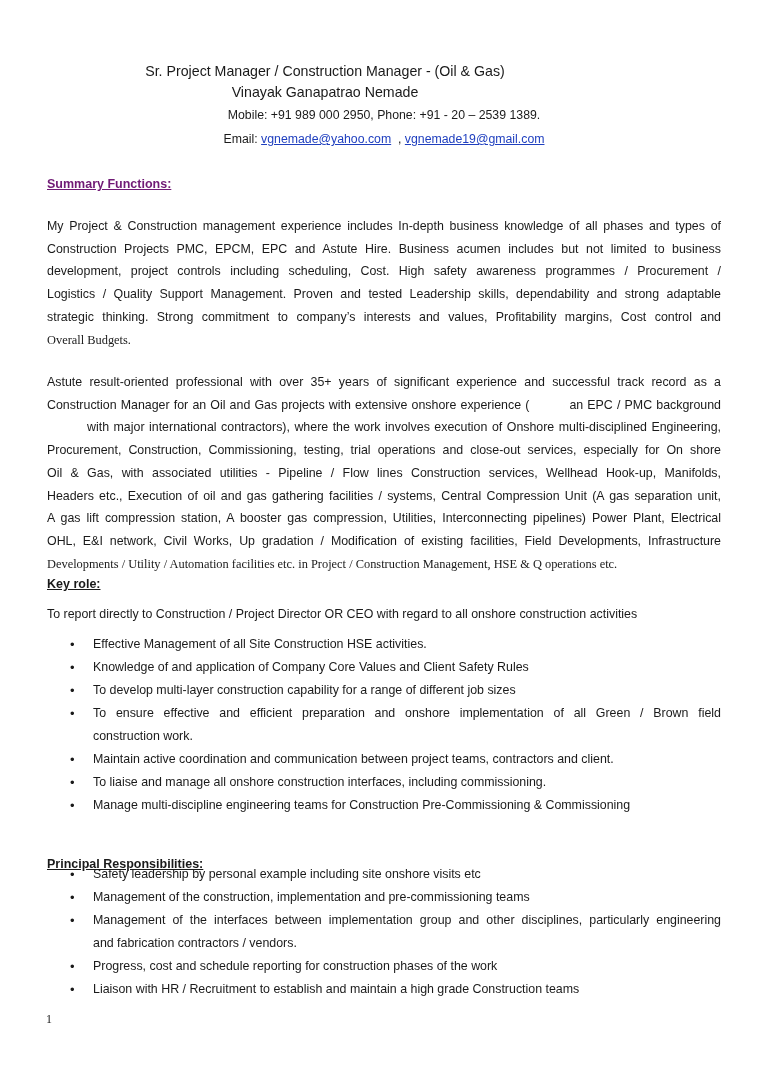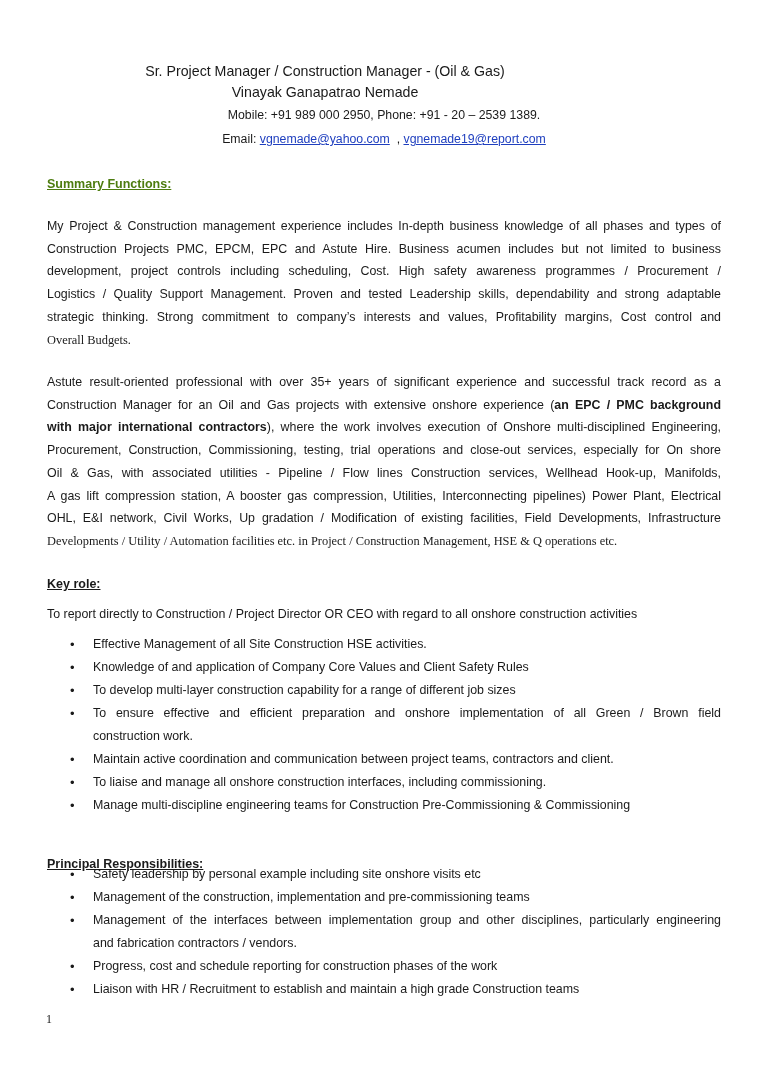--- a/index.html
+++ b/index.html
@@ -3,62 +3,63 @@
 <meta charset="utf-8">
 <style>
   html, body { margin:0; padding:0; background:#ffffff; }
   body { width:768px; height:1087px; position:relative; overflow:hidden;
          font-family:"Liberation Sans", sans-serif; color:#1a1a1a; }
   .page { position:absolute; left:0; top:0; width:768px; height:1087px; }
   .hdr { position:absolute; left:0; width:650px; text-align:center; font-size:14.2px; }
   .hdr-small { position:absolute; left:0; width:768px; text-align:center; font-size:12.3px; }
   a.lnk { color:#1f3fbf; text-decoration:underline; }
   .heading { position:absolute; left:47px; font-size:12.5px; font-weight:bold; text-decoration:underline; }
-  .red { color:#4d7c0f; }
+  .red { color:#701a75; }
   .para { position:absolute; left:47px; width:674px; font-size:12.4px; line-height:22.7px;
           text-align:justify; text-align-last:left; }
   .para .ln { display:block; text-align:justify; text-align-last:justify; white-space:nowrap; }
   .para .ln.last { text-align-last:left;font-family:Liberation Serif, serif; }
   .plain { position:absolute; left:47px; font-size:12.4px; white-space:nowrap; }
   .bl { position:absolute; left:0; width:768px; font-size:12.4px; }
   .bl .dot { position:absolute; left:70px; font-size:13px; }
   .bl .txt { position:absolute; left:93px; width:628px; white-space:nowrap; }
   .bl .txt.j { text-align:justify; text-align-last:justify; }
   .pnum { position:absolute; left:46px; top:1012px; font-family:"Liberation Serif", serif; font-size:12px; }
-  b.bb { font-weight:bold; }
+  b.bb { font-weight:normal;padding-left:40px; }
 </style>
 </head>
 <body>
 
 <div class="page">
 
   <div class="hdr" style="top:63px;">Sr. Project Manager / Construction Manager - (Oil &amp; Gas)</div>
   <div class="hdr" style="top:84px;">Vinayak Ganapatrao Nemade</div>
   <div class="hdr-small" style="top:108px;">Mobile: +91 989 000 2950, Phone: +91 - 20 – 2539 1389.</div>
   <div class="hdr-small" style="top:132px;">
-    <span>Email: </span><a class="lnk">vgnemade@yahoo.com</a><span style="white-space:pre;">  , </span><a class="lnk">vgnemade19@report.com</a>
+    <span>Email: </span><a class="lnk">vgnemade@yahoo.com</a><span style="white-space:pre;">  , </span><a class="lnk">vgnemade19@gmail.com</a>
   </div>
 
   <div class="heading red" style="top:177px;">Summary Functions:</div>
 
   <div class="para" style="top:215px;">
     <span class="ln">My Project &amp; Construction management experience includes In-depth business knowledge of all phases and types of</span>
     <span class="ln">Construction Projects PMC, EPCM, EPC and Astute Hire. Business acumen includes but not limited to business</span>
     <span class="ln">development, project controls including scheduling, Cost. High safety awareness programmes / Procurement /</span>
     <span class="ln">Logistics / Quality Support Management. Proven and tested Leadership skills, dependability and strong adaptable</span>
     <span class="ln">strategic thinking. Strong commitment to company’s interests and values, Profitability margins, Cost control and</span>
     <span class="ln last">Overall Budgets.</span>
   </div>
 
   <div class="para" style="top:371px;">
     <span class="ln">Astute result-oriented professional with over 35+ years of significant experience and successful track record as a</span>
     <span class="ln"><span>Construction Manager for an Oil and Gas projects with extensive onshore experience (</span><b class="bb">an EPC / PMC background</b></span>
     <span class="ln"><b class="bb">with major international contractors</b><span>), where the work involves execution of Onshore multi-disciplined Engineering,</span></span>
     <span class="ln">Procurement, Construction,  Commissioning, testing, trial operations and close-out services, especially for On shore</span>
     <span class="ln">Oil &amp; Gas, with associated utilities - Pipeline / Flow lines Construction services, Wellhead Hook-up, Manifolds,</span>
+    <span class="ln">Headers etc., Execution of oil and gas gathering facilities / systems, Central Compression Unit (A gas separation unit,</span>
     <span class="ln">A gas lift compression station, A booster gas compression, Utilities, Interconnecting pipelines) Power Plant, Electrical</span>
     <span class="ln">OHL, E&amp;I network, Civil Works, Up gradation / Modification of existing facilities, Field Developments, Infrastructure</span>
     <span class="ln last">Developments  / Utility / Automation facilities etc. in Project / Construction Management,  HSE &amp; Q operations  etc.</span>
   </div>
 
   <div class="heading" style="top:577px;">Key role:</div>
   <div class="plain" style="top:607px;">To report directly to Construction / Project Director OR CEO with regard to all onshore construction activities</div>
 
   <div class="bl" style="top:637px;">
     <span class="dot">•</span>

